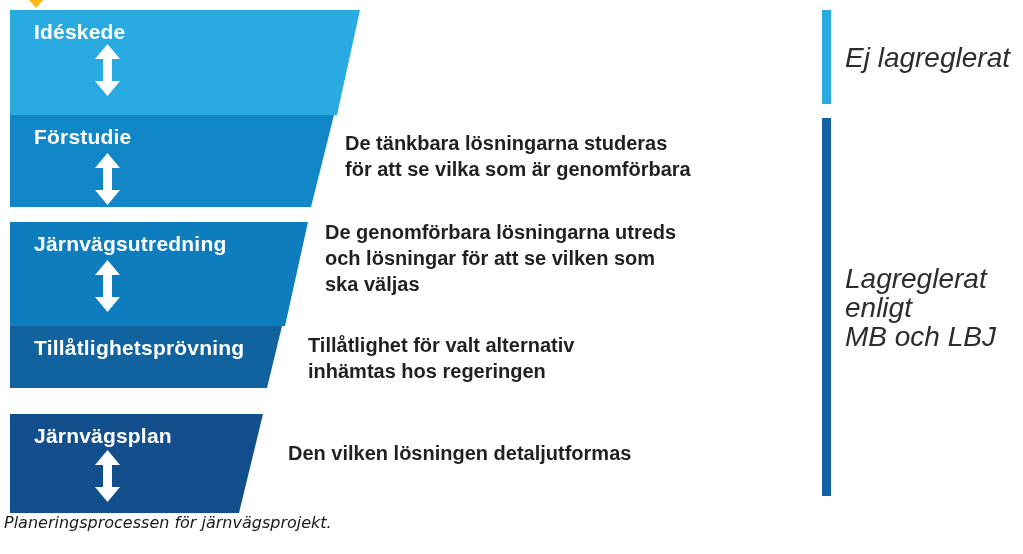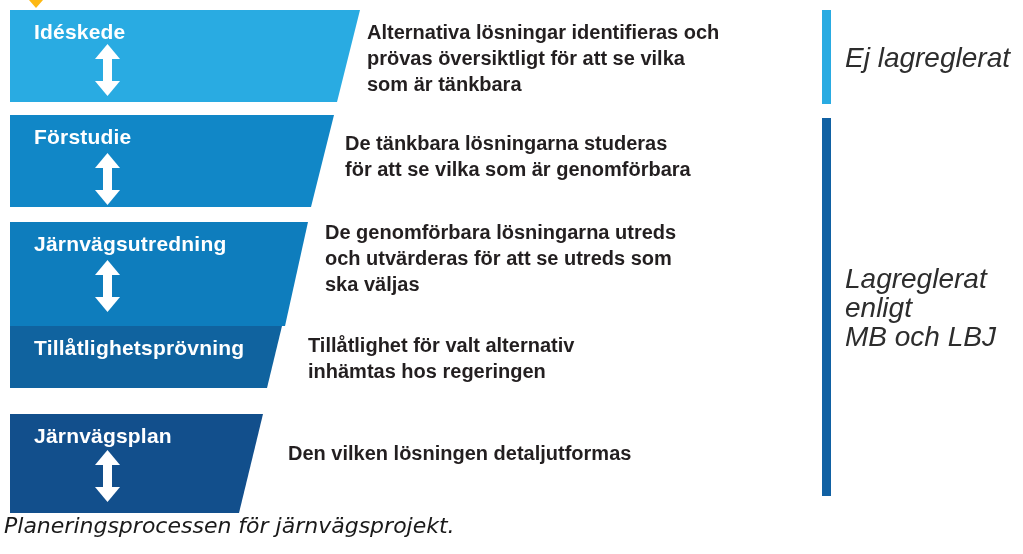--- a/index.html
+++ b/index.html
@@ -22,21 +22,21 @@
     font-size:21px;
     font-weight:bold;
     letter-spacing:.2px;
     white-space:nowrap;
   }
   .stage .updown{
     position:absolute;
     left:84px;
     width:27px;height:52px;
   }
-  .b1{top:10px;width:350px;height:92px;clip-path:polygon(0 0,100% 0,calc(100% - 23px) 100%,0 100%);}
+  .b1{top:10px;width:350px;height:105px;clip-path:polygon(0 0,100% 0,calc(100% - 23px) 100%,0 100%);}
   .b2{top:115px;width:324px;height:92px;clip-path:polygon(0 0,100% 0,calc(100% - 23px) 100%,0 100%);}
   .b3{top:222px;width:298px;height:104px;clip-path:polygon(0 0,100% 0,calc(100% - 23px) 100%,0 100%);}
   .b4{top:326px;width:272px;height:62px;clip-path:polygon(0 0,100% 0,calc(100% - 15px) 100%,0 100%);}
   .b5{top:398px;width:253px;height:99px;clip-path:polygon(0 0,100% 0,calc(100% - 24px) 100%,0 100%);margin-top:16px;}
   .b1 .updown{top:34px;}
   .b2 .updown{top:38px;}
   .b3 .updown{top:38px;}
   .b5 .updown{top:36px;}
   
   .desc{
@@ -67,21 +67,21 @@
   }
   .ll1{top:43px;}
   .ll2{top:264px;}
   
   .entry-arrow{position:absolute;left:29px;top:0;width:14px;height:8px;}
   
   .caption{
     position:absolute;
     left:4px;top:513px;
     color:#1a1a1a;
-    font-size:22px;
+    font-size:16px;
     font-style:italic;
     font-family:"DejaVu Sans", sans-serif;
   }
 </style>
 </head>
 <body>
 
 <div class="canvas">
 
   <svg class="entry-arrow" viewBox="0 0 14 8">
@@ -121,27 +121,24 @@
 
   <div class="stage b5" style="background: rgb(18, 79, 140);">
     <span class="stage-label">Järnvägsplan</span>
     <svg class="updown" viewBox="0 0 27 52">
       <rect x="9" y="13" width="9" height="26" fill="#ffffff"></rect>
       <polygon points="13.5,0 26,15 1,15" fill="#ffffff"></polygon>
       <polygon points="13.5,52 26,37 1,37" fill="#ffffff"></polygon>
     </svg>
   </div>
 
-  <div class="desc d1">Alternativa lösningar identifieras och
-prövas översiktligt för att se vilka
-som är tänkbara</div>
   <div class="desc d2">De tänkbara lösningarna studeras
 för att se vilka som är genomförbara</div>
   <div class="desc d3">De genomförbara lösningarna utreds
-och utvärderas för att se utreds som
+och lösningar för att se vilken som
 ska väljas</div>
   <div class="desc d4">Tillåtlighet för valt alternativ
 inhämtas hos regeringen</div>
   <div class="desc d5">Den vilken lösningen detaljutformas</div>
 
   <div class="legend-bar lb1" style="background: rgb(41, 171, 226);"></div>
   <div class="legend-label ll1">Ej lagreglerat</div>
   <div class="legend-bar lb2" style="background: rgb(17, 97, 163);"></div>
   <div class="legend-label ll2">Lagreglerat enligt
 MB och LBJ</div>

